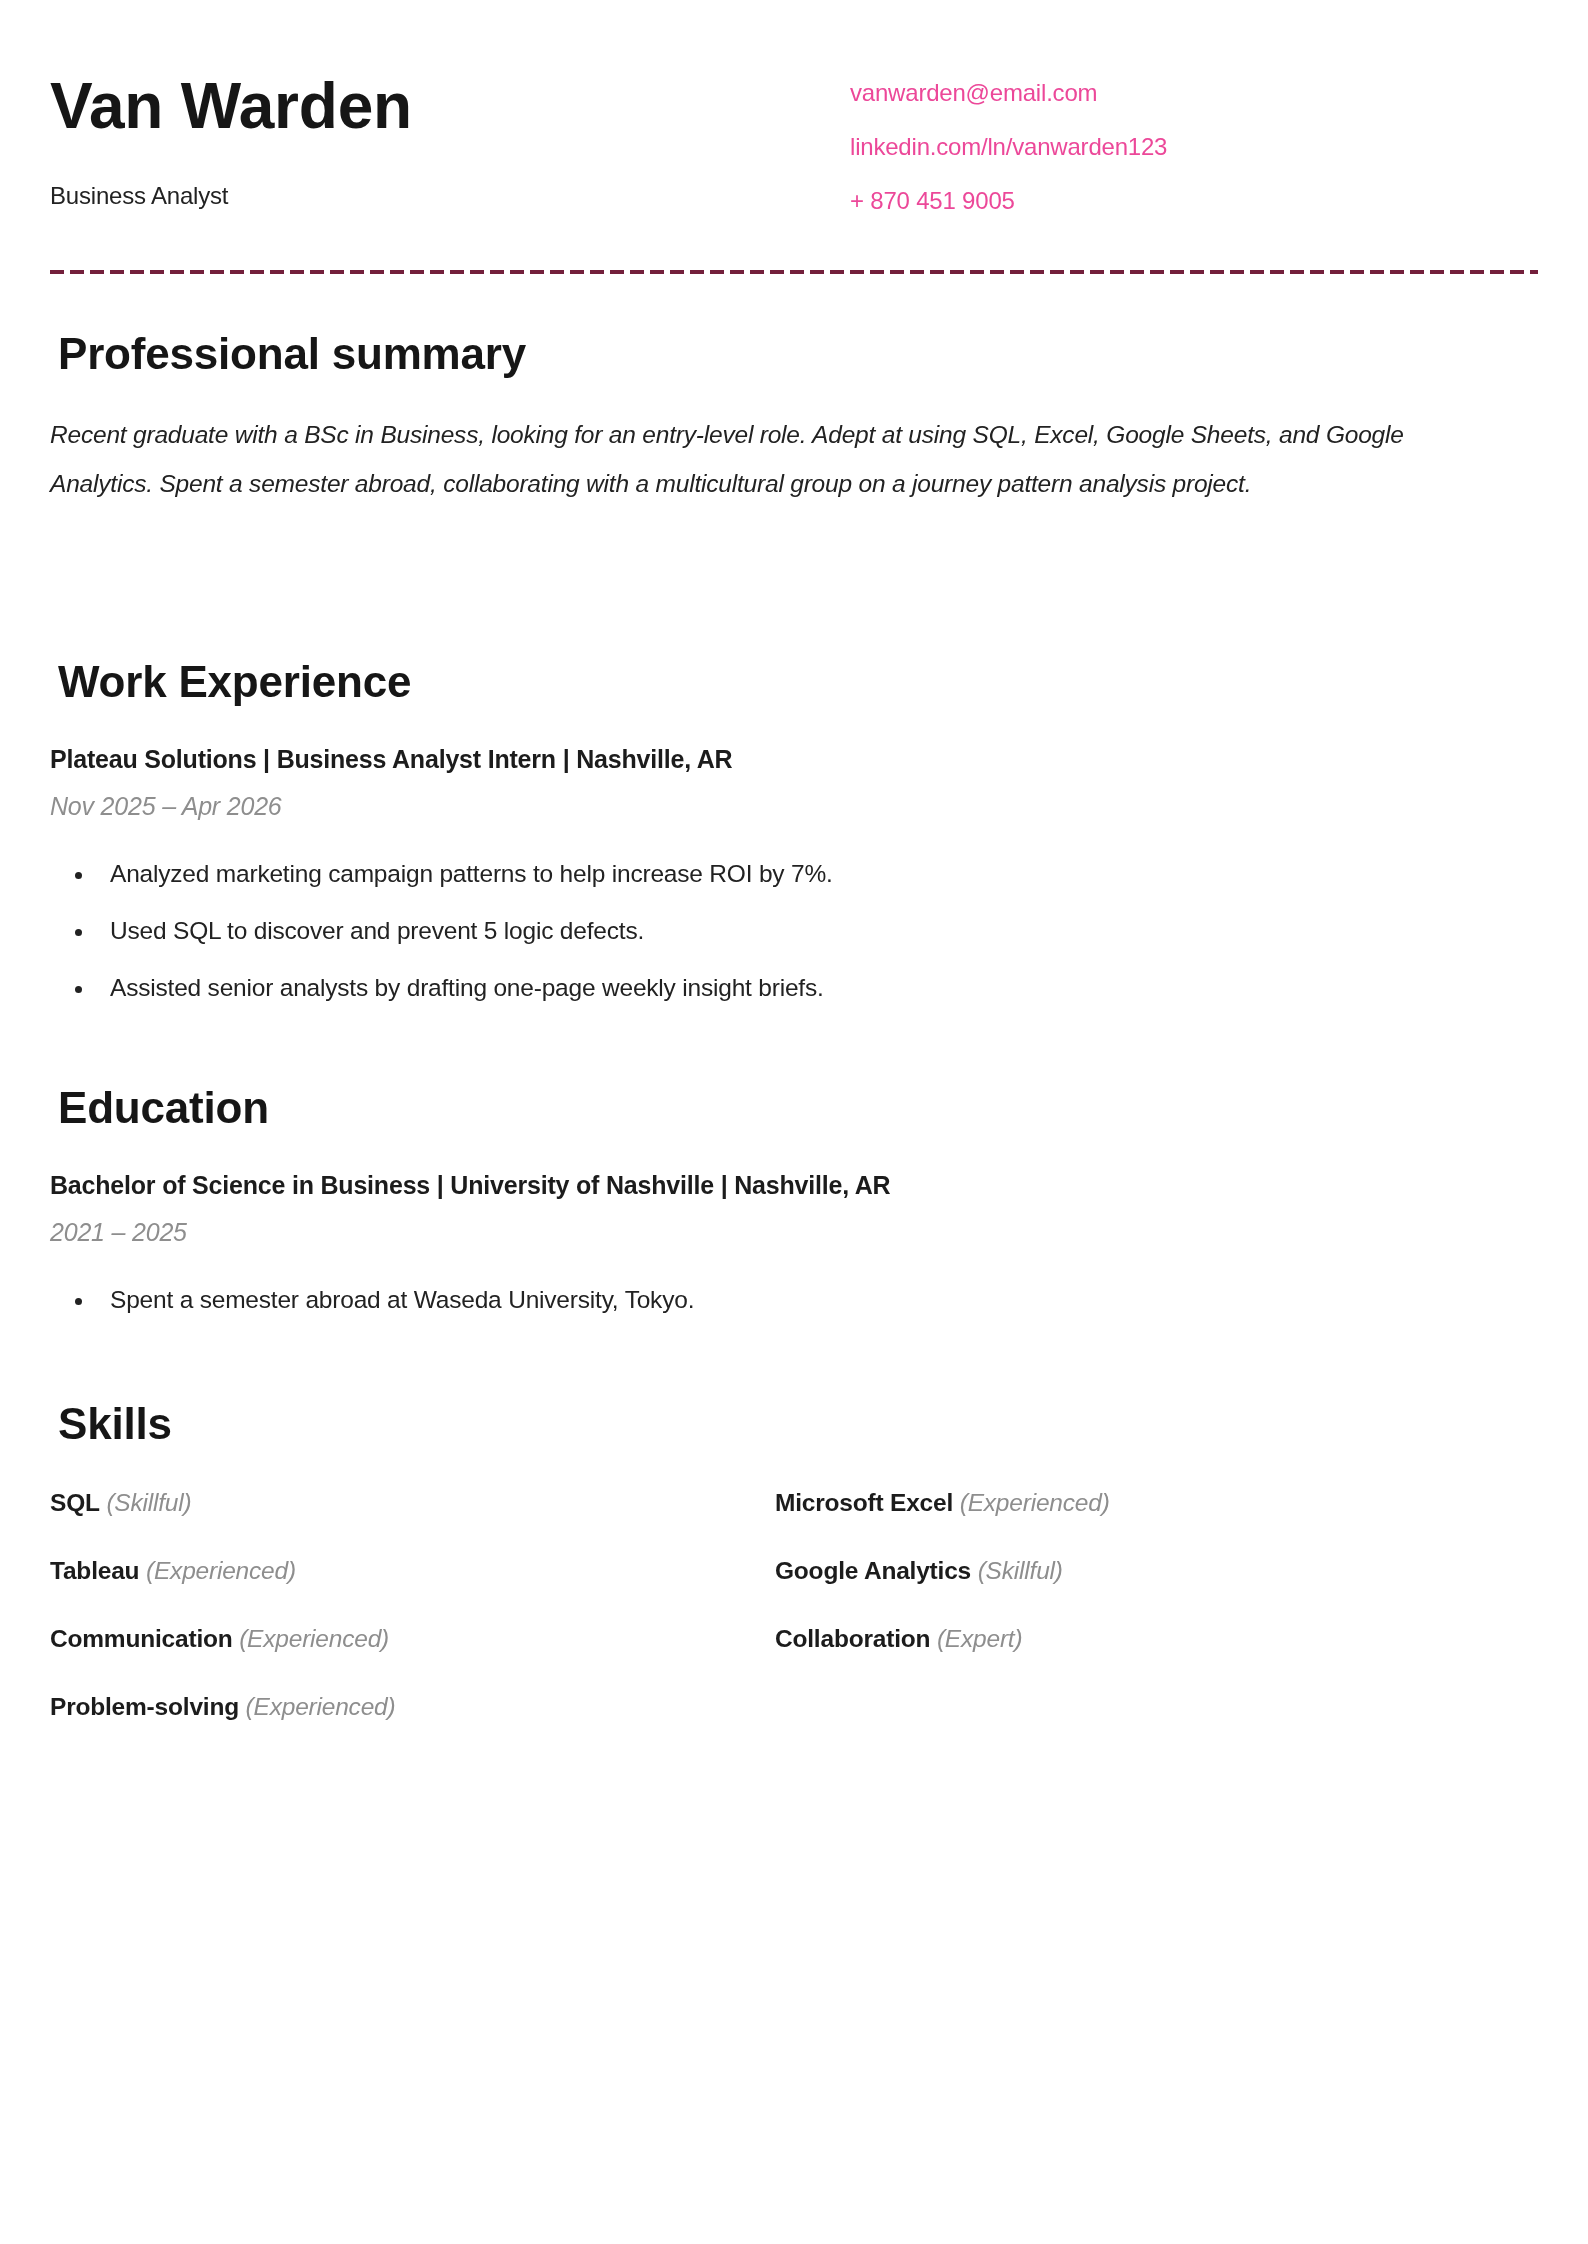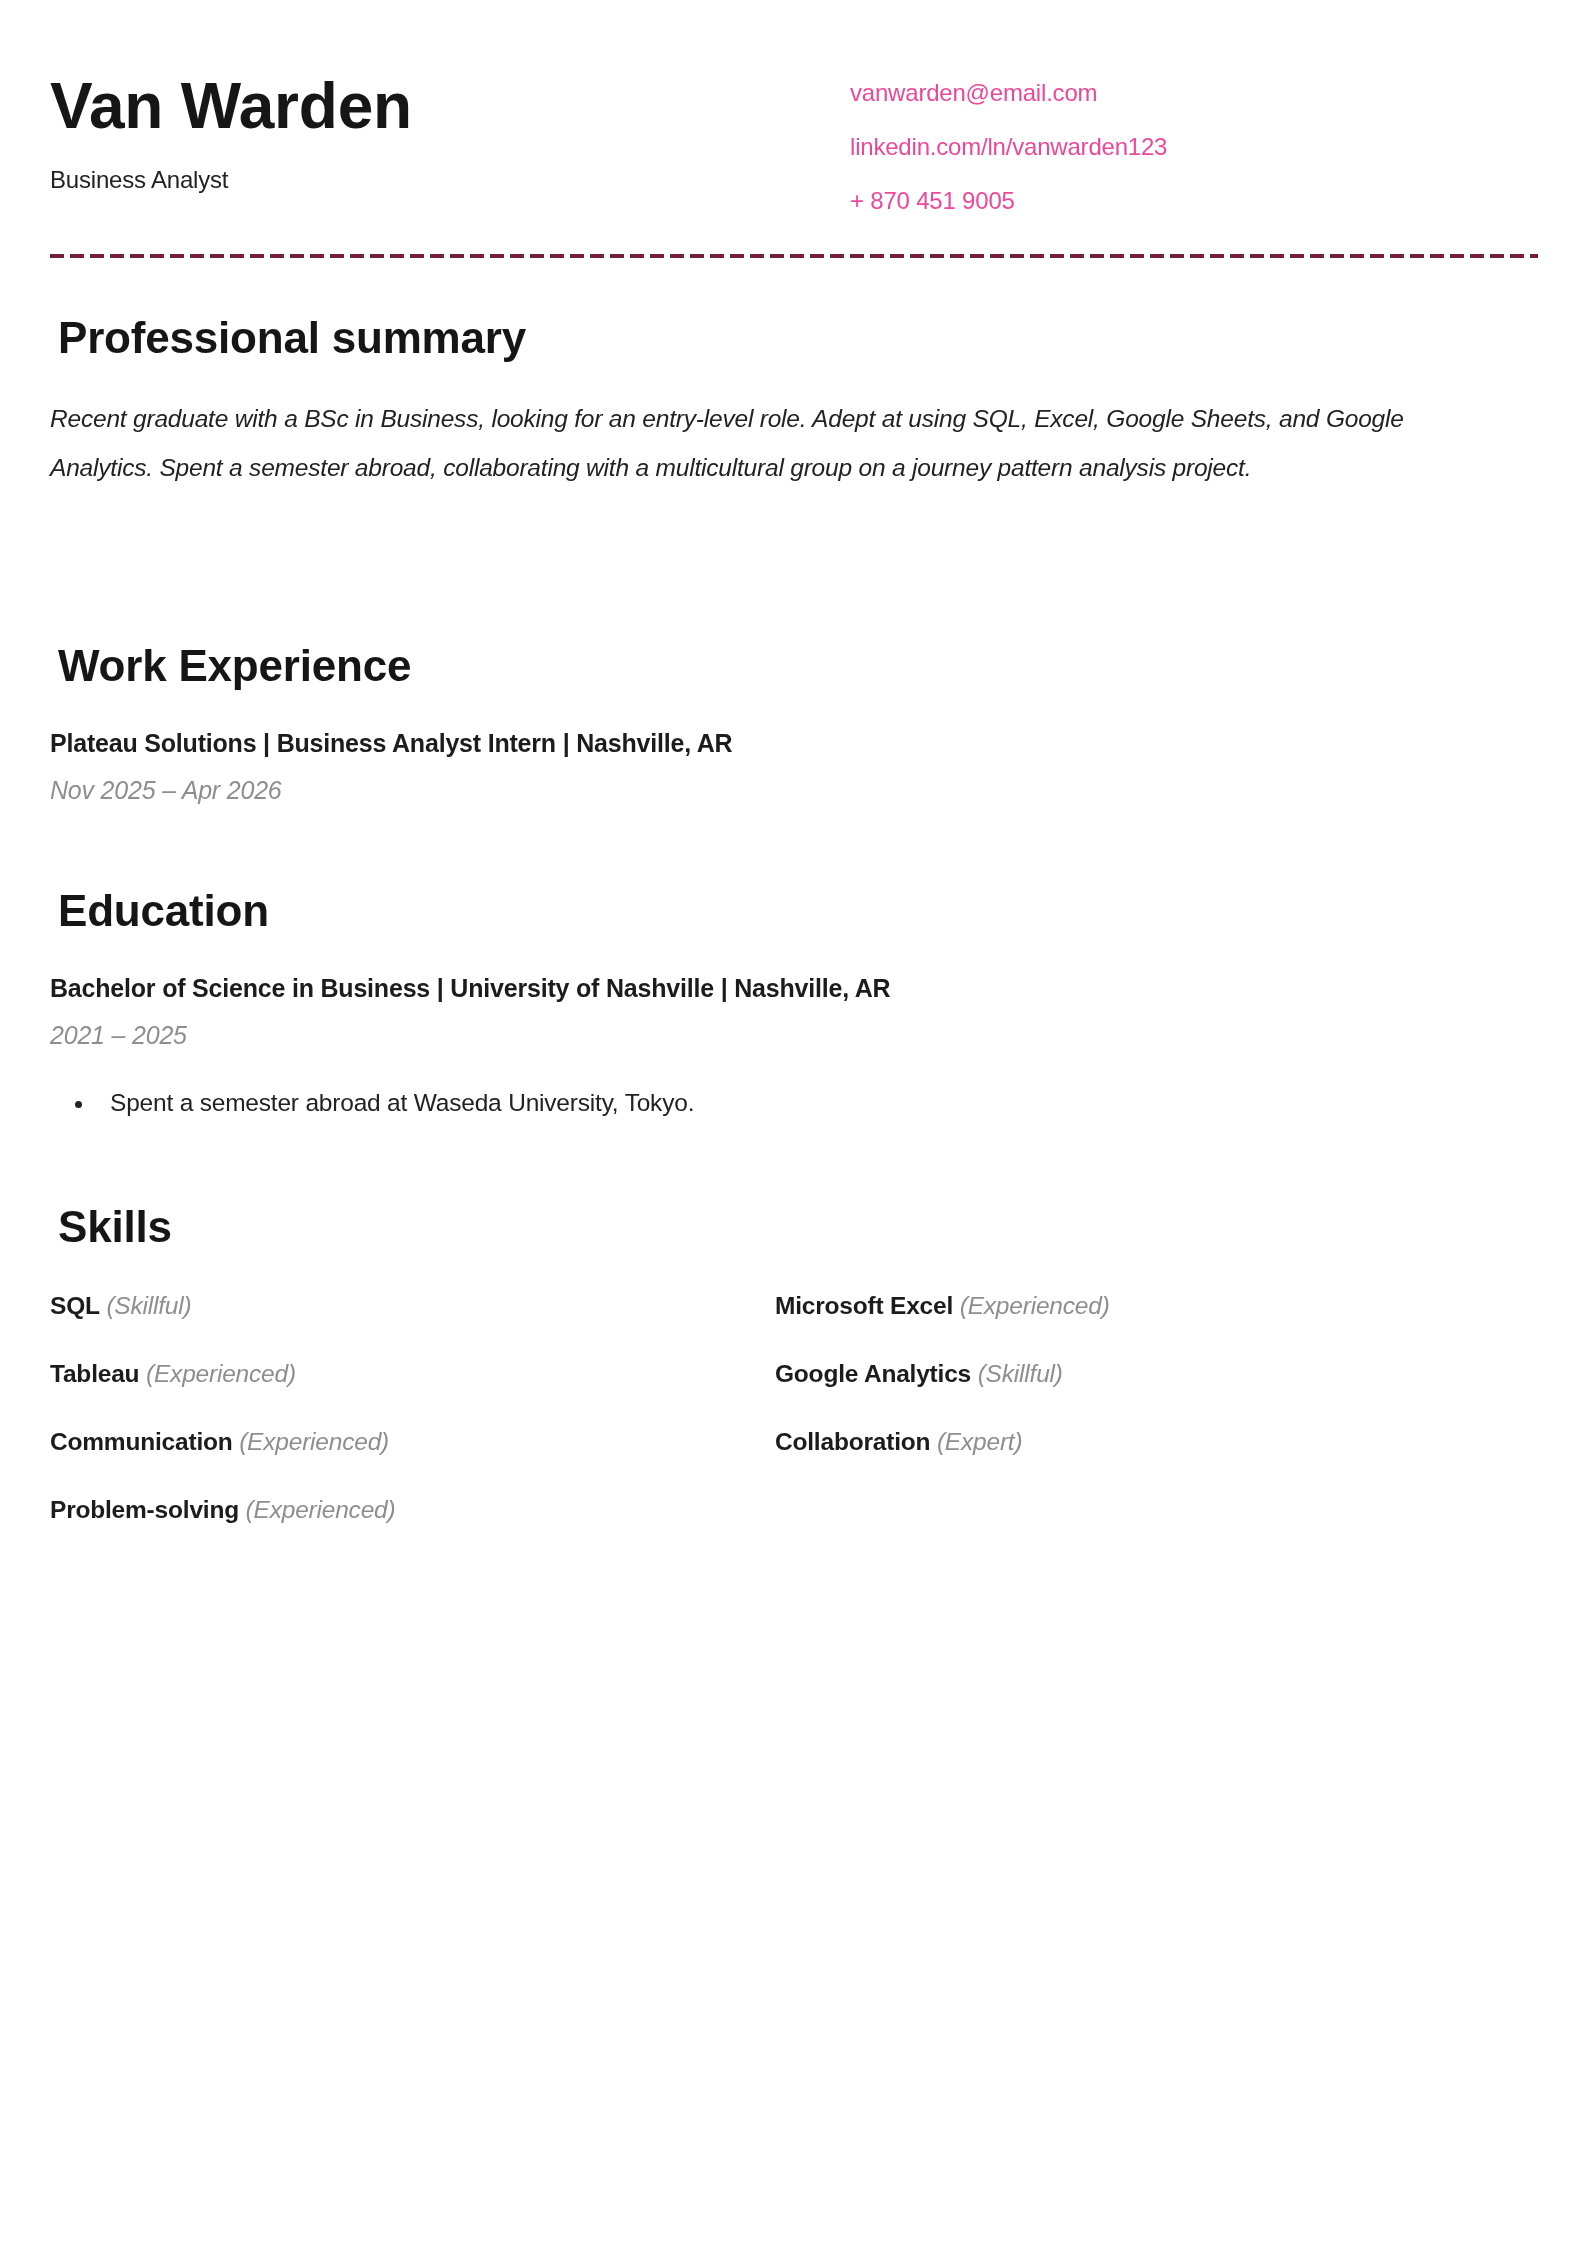--- a/index.html
+++ b/index.html
@@ -21,21 +21,21 @@
   .header { position: relative; padding-top: 58px; }
   .person-name {
     font-size: 64px;
     font-weight: bold;
     line-height: 1.15;
     margin: 12px 0 0 0;
     color: #161616;
   }
   .person-title {
     font-size: 24px;
-    margin-top: 22px;
+    margin-top: 38px;
     color: #222222;
   }
   .contact {
     position: absolute;
     left: 800px;
     top: 66px;
     font-size: 24px;
     line-height: 54px;
     color: #ec4899;
   }
@@ -128,20 +128,25 @@
   <div class="section-summary">
     <h2 class="section-heading">Professional summary</h2>
     <div class="summary-text">Recent graduate with a BSc in Business, looking for an entry-level role. Adept at using SQL, Excel, Google Sheets, and Google Analytics. Spent a semester abroad, collaborating with a multicultural group on a journey pattern analysis project.</div>
   </div>
 
   <div class="section-work">
     <h2 class="section-heading">Work Experience</h2>
     <div class="entry">
       <div class="entry-title">Plateau Solutions | Business Analyst Intern | Nashville, AR</div>
       <div class="entry-dates">Nov 2025 – Apr 2026</div>
+      <ul class="bullets">
+        <li>Analyzed marketing campaign patterns to help increase ROI by 7%.</li>
+        <li>Used SQL to discover and prevent 5 logic defects.</li>
+        <li>Assisted senior analysts by drafting one-page weekly insight briefs.</li>
+      </ul>
     </div>
   </div>
 
   <div class="section-education">
     <h2 class="section-heading">Education</h2>
     <div class="entry">
       <div class="entry-title">Bachelor of Science in Business | University of Nashville | Nashville, AR</div>
       <div class="entry-dates">2021 – 2025</div>
       <ul class="bullets">
         <li>Spent a semester abroad at Waseda University, Tokyo.</li>

